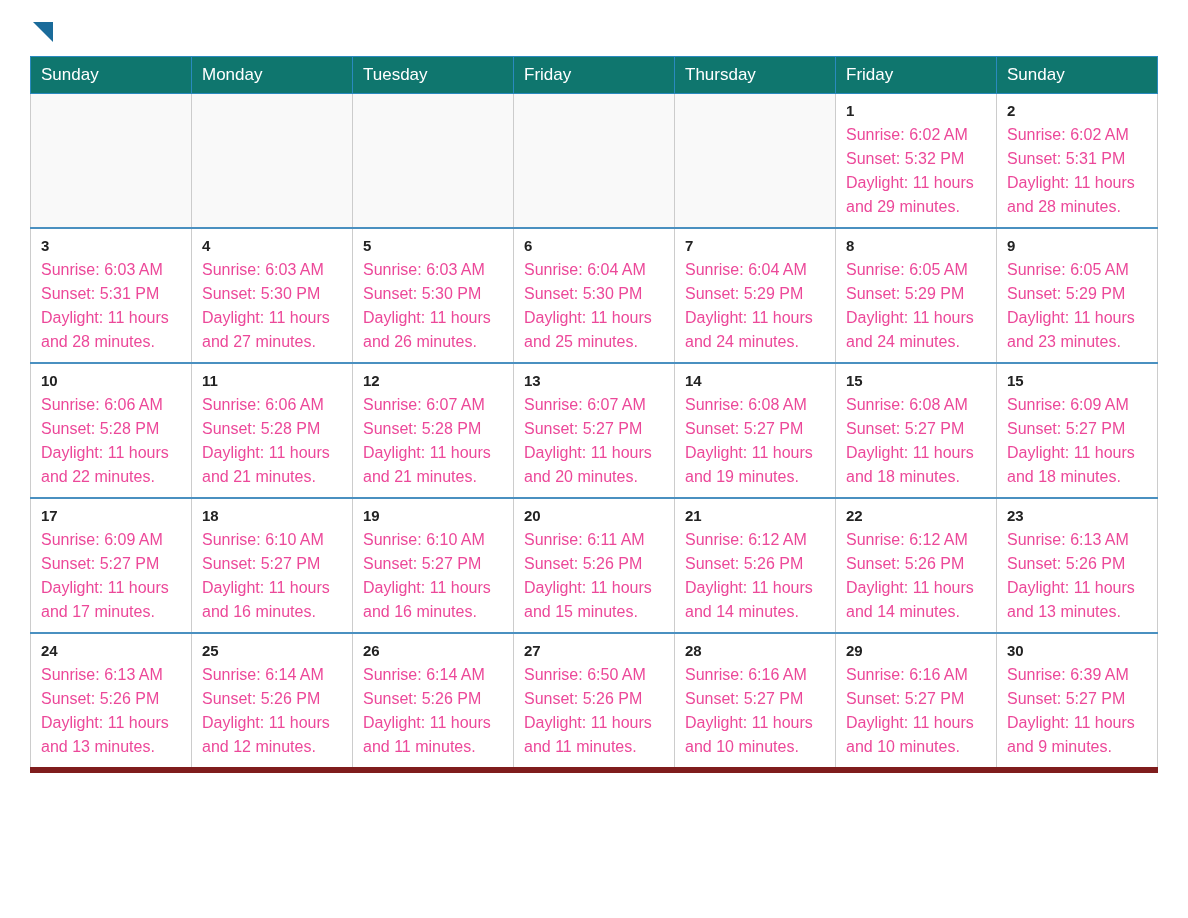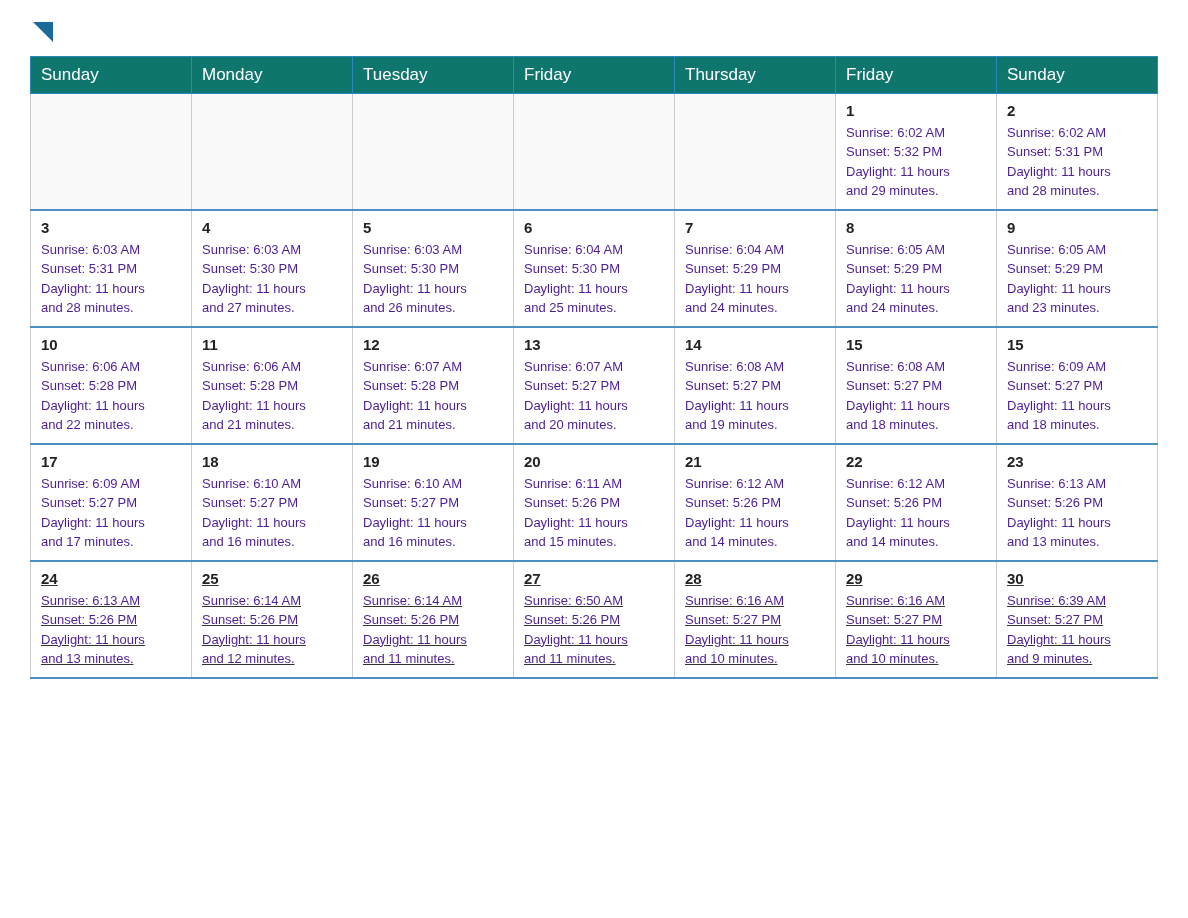--- a/index.html
+++ b/index.html
@@ -83,27 +83,26 @@
       background: #f9f9f9;
     }
     .day-number {
       font-size: 15px;
       font-weight: bold;
       color: #222;
       display: block;
       margin-bottom: 4px;
     }
     .day-info {
-      font-size: 13px;
-      color: #4c1d95;
+      font-size: 16px;
+      color: #ec4899;
       line-height: 1.5;
     }
     .calendar tbody tr:last-child td {
-      border-bottom: 1px solid #7f1d1d;
-      text-decoration: underline;
+      border-bottom: 6px solid #7f1d1d;
     }
     .calendar tbody tr:first-child td {
       border-top: none;
     }
   </style>
 </head>
 <body>
 
 <div class="header">
   <div class="logo">

